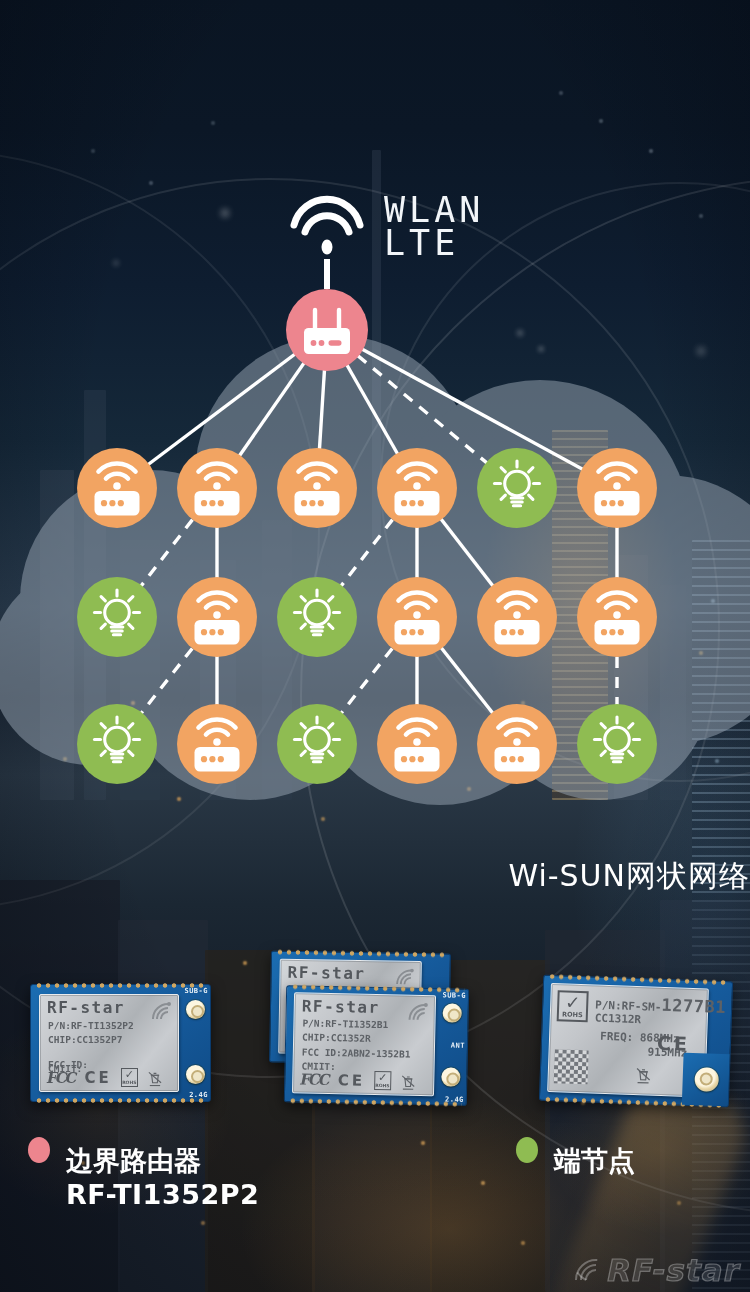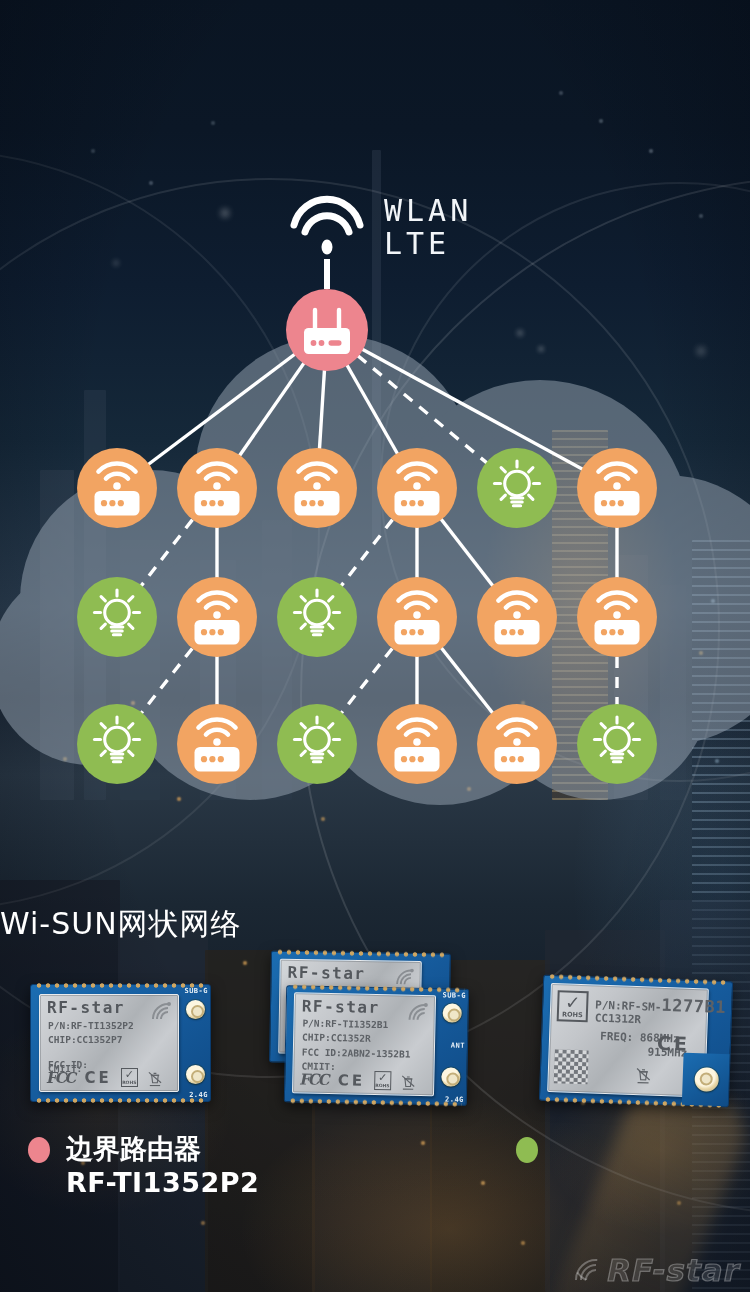--- a/index.html
+++ b/index.html
@@ -49,23 +49,23 @@
       122px 1062px 2px 1px rgba(245,180,90,.55),82px 1162px 2px 1px rgba(250,185,95,.6),
       202px 1222px 2px 1px rgba(255,190,100,.6),678px 1202px 2px 1px rgba(255,195,105,.7),
       712px 600px 2px 1px rgba(180,215,240,.6),716px 760px 2px 1px rgba(180,215,240,.5);}
   .vignette{background:radial-gradient(ellipse at 50% 42%, transparent 55%, rgba(2,6,14,.45) 100%);}
 
   
   .page-title{position:absolute;left:0;top:58px;width:100%;margin:0;text-align:center;
     font-size:58px;line-height:1.1;font-weight:700;color:#ffffff;letter-spacing:1px;}
   .uplink-labels{position:absolute;left:384px;top:194px;color:#f2f5f8;
     font-family:"DejaVu Sans Mono","Liberation Mono",monospace;
-    font-size:30px;line-height:33px;font-weight:500;letter-spacing:4px;}
-  .mesh-label{position:absolute;left:0;top:856px;width:100%;text-align:left;
-    color:#ffffff;font-size:30px;font-weight:500;letter-spacing:1px;margin-top:48px;}
+    font-size:35px;line-height:33px;font-weight:500;letter-spacing:4px;}
+  .mesh-label{position:absolute;left:0;top:856px;width:100%;text-align:right;
+    color:#ffffff;font-size:30px;font-weight:500;letter-spacing:1px;}
 
   #topo-svg{position:absolute;left:0;top:0;}
 
   
   .module{position:absolute;border-radius:3px;
     background:linear-gradient(145deg,#1b6db2 0%,#15599a 55%,#0f4b86 100%);
     border:1px solid #0a3b6d;box-shadow:0 5px 14px rgba(0,0,0,.55);}
   .module .cast{position:absolute;left:4px;right:4px;height:5px;background-repeat:repeat-x;
     background-image:radial-gradient(circle at 4px 2.5px,#cfa662 1.8px,rgba(207,166,98,0) 2.6px);
     background-size:9px 5px;}
@@ -107,21 +107,21 @@
   .pn-row3 .pre{font-size:11px;}
   .pn-row3 .big{font-size:17px;letter-spacing:.5px;}
   .mark-ce.m3{position:absolute;right:16px;top:44px;font-size:19px;}
   .blue-notch{position:absolute;right:0;bottom:0;width:46px;height:52px;
     background:linear-gradient(145deg,#1b6db2,#0f4b86);border-radius:2px 0 2px 0;}
   .weee{opacity:.9}
 
   
   .legend-item{position:absolute;display:flex;gap:16px;color:#fff;}
   .legend-dot{width:22px;height:26px;border-radius:50%;margin-top:5px;flex:0 0 auto;}
-  .legend-texts{display:flex;flex-direction:column;line-height:34px;font-size:27px;font-weight:700;}
+  .legend-texts{display:flex;flex-direction:column;line-height:34px;font-size:27px;font-weight:700;margin-top:12px;}
   .legend-model{letter-spacing:.5px;text-align:right;}
 
   
   .watermark{position:absolute;right:10px;bottom:4px;display:flex;align-items:center;gap:6px;}
   .watermark-text{font-size:31px;font-weight:700;font-style:italic;letter-spacing:1px;
     color:rgba(255,255,255,.10);-webkit-text-stroke:1.2px rgba(255,255,255,.30);}
 </style>
 </head>
 <body>
 
@@ -549,20 +549,21 @@
   <div class="legend-item" style="left:28px;top:1132px">
     <span class="legend-dot" style="background: rgb(237, 133, 142);"></span>
     <span class="legend-texts">
       <span>边界路由器</span>
       <span class="legend-model">RF-TI1352P2</span>
     </span>
   </div>
   <div class="legend-item" style="left:516px;top:1132px">
     <span class="legend-dot" style="background: rgb(143, 188, 82);"></span>
     <span class="legend-texts">
+      <span>端节点</span>
     </span>
   </div>
 
   <div class="watermark">
     <svg width="30" height="30" viewBox="0 0 24 24">
       <g stroke="rgba(255,255,255,.30)" fill="none" stroke-width="1.6">
         <path d="M4 20 A 16 16 0 0 1 21 4"></path>
           <path d="M8 20 A 12 12 0 0 1 20 8"></path>
         <path d="M12 20 A 8 8 0 0 1 20 12"></path>
           <path d="M5 14 Q 8 18 12 20"></path>

